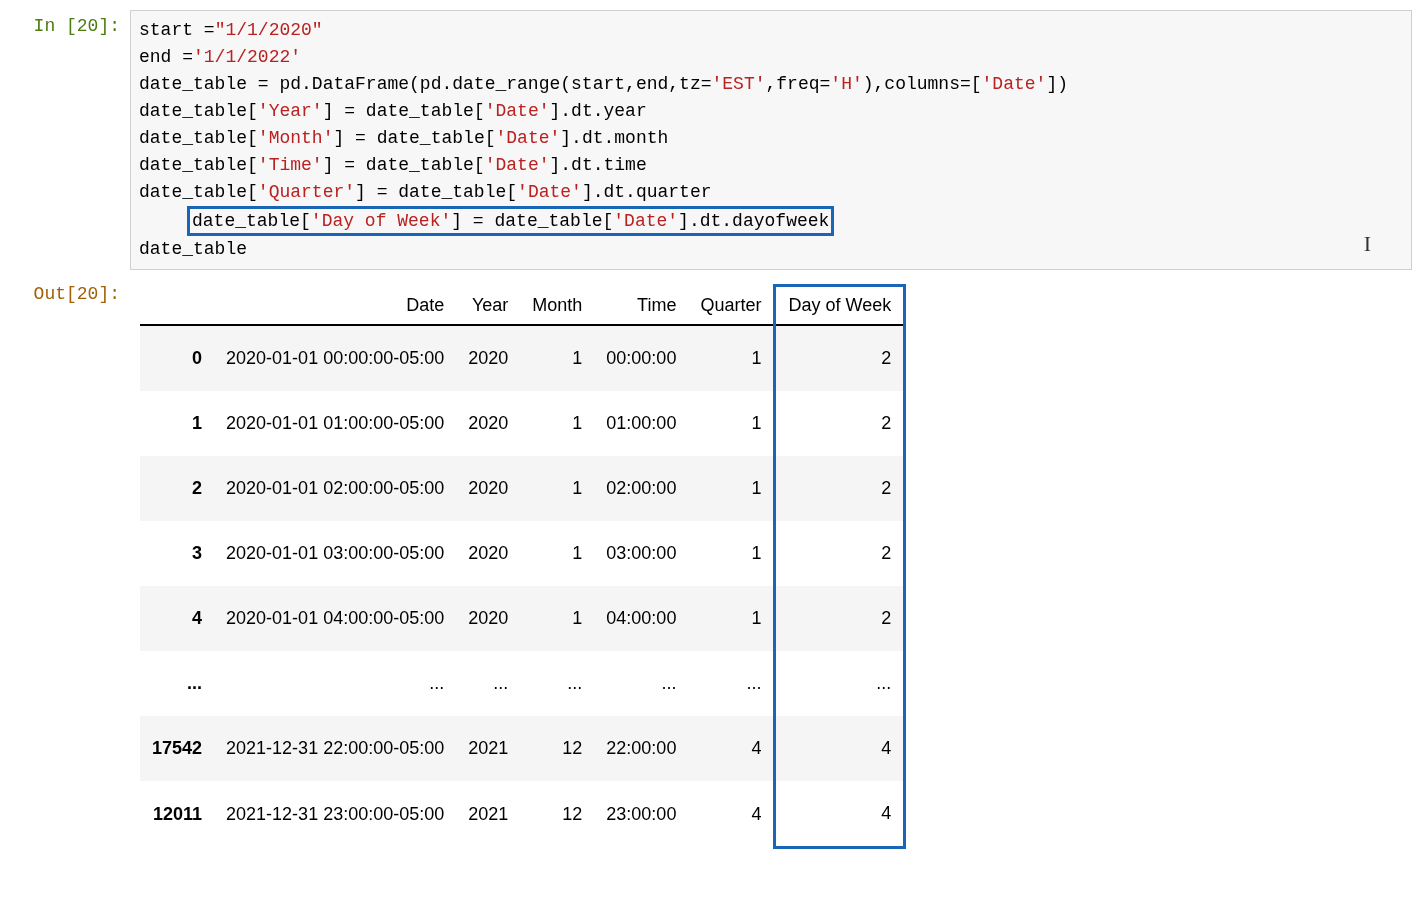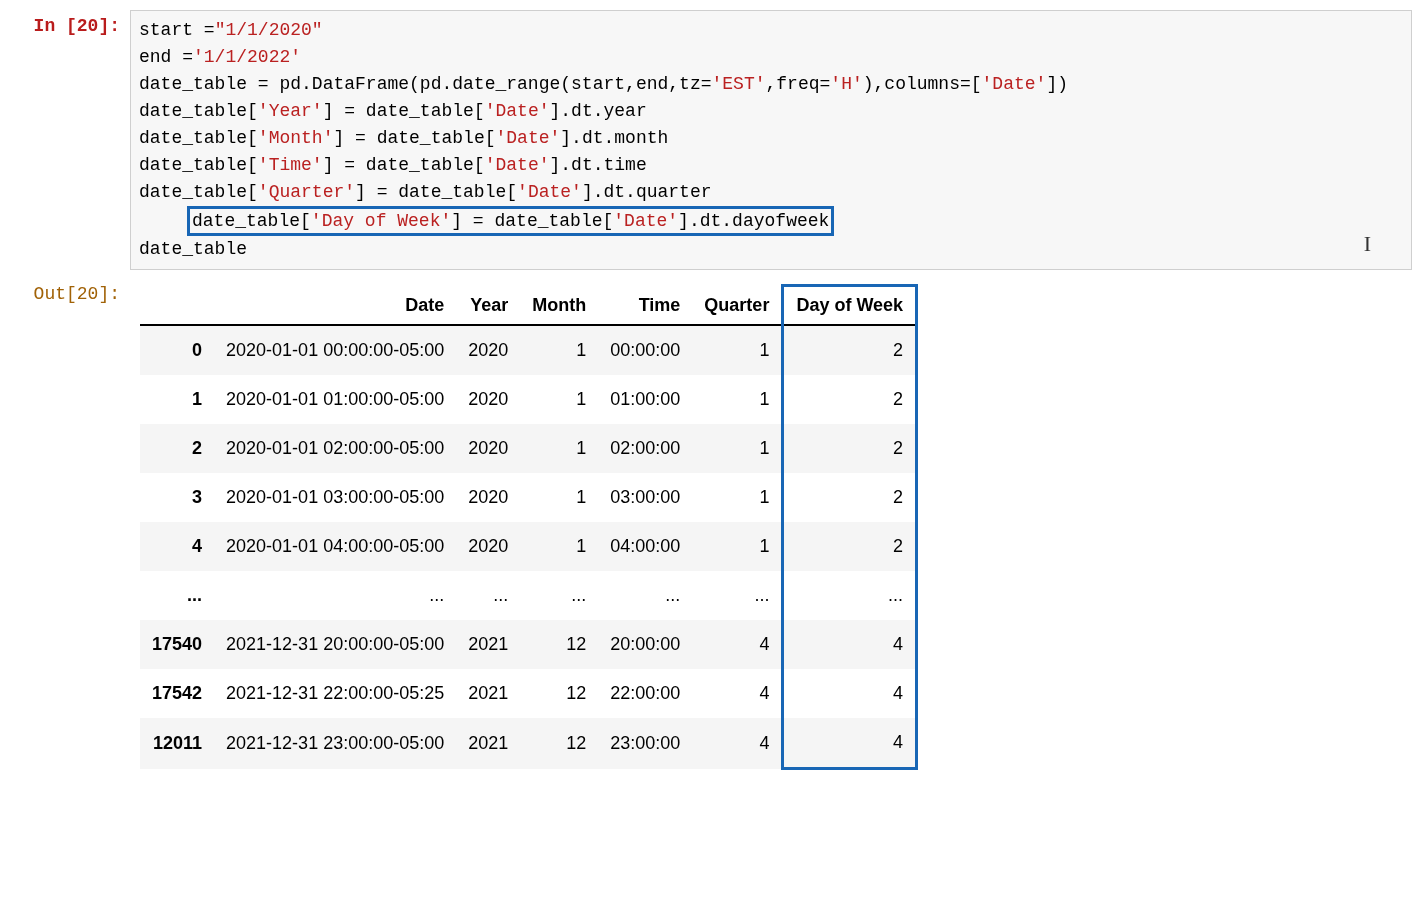--- a/index.html
+++ b/index.html
@@ -20,22 +20,21 @@
     .prompt {
       width: 120px;
       flex-shrink: 0;
       text-align: right;
       padding: 6px 10px 0 0;
       font-family: Menlo, Monaco, "Courier New", monospace;
       font-size: 18px;
       white-space: nowrap;
     }
     .prompt.in {
-      color: #b91c1c;
-      font-weight: bold;
+      color: #4d7c0f;
     }
     .prompt.out {
       color: #a16207;
     }
     .input-area {
       flex: 1;
       background: #f7f7f7;
       border: 1px solid #cfcfcf;
       padding: 6px 8px;
       position: relative;
@@ -67,39 +66,39 @@
       flex: 1;
       padding: 6px 0 0 0;
     }
     table.dataframe {
       border-collapse: collapse;
       margin-left: 10px;
       font-size: 18px;
       background: #fff;
     }
     table.dataframe thead th {
-      font-weight: 700;
+      font-weight: 400;
       text-align: right;
       padding: 8px 12px;
       border-bottom: 2px solid #000;
       background: #fff;
       white-space: nowrap;
     }
     table.dataframe thead th.idx-head {
       border-bottom: 2px solid #000;
     }
     table.dataframe tbody th {
       font-weight: 700;
       text-align: right;
       padding: 10px 12px;
       white-space: nowrap;
     }
     table.dataframe tbody td {
       text-align: right;
-      padding: 14px 12px;
+      padding: 22px 12px;
       white-space: nowrap;
     }
     table.dataframe tbody tr:nth-child(odd) {
       background: #f5f5f5;
     }
     table.dataframe tbody tr:nth-child(even) {
       background: #fff;
     }
     table.dataframe tbody tr.ellipsis-row {
       background: #fff;
@@ -204,31 +203,22 @@
           <tr class="ellipsis-row">
             <th>...</th>
             <td>...</td>
             <td>...</td>
             <td>...</td>
             <td>...</td>
             <td>...</td>
             <td class="hl-col-cell">...</td>
           </tr>
           <tr>
-            <th>17540</th>
-            <td>2021-12-31 20:00:00-05:00</td>
-            <td>2021</td>
-            <td>12</td>
-            <td>20:00:00</td>
-            <td>4</td>
-            <td class="hl-col-cell">4</td>
-          </tr>
-          <tr>
             <th>17542</th>
-            <td>2021-12-31 22:00:00-05:25</td>
+            <td>2021-12-31 22:00:00-05:00</td>
             <td>2021</td>
             <td>12</td>
             <td>22:00:00</td>
             <td>4</td>
             <td class="hl-col-cell">4</td>
           </tr>
           <tr>
             <th>12011</th>
             <td>2021-12-31 23:00:00-05:00</td>
             <td>2021</td>

